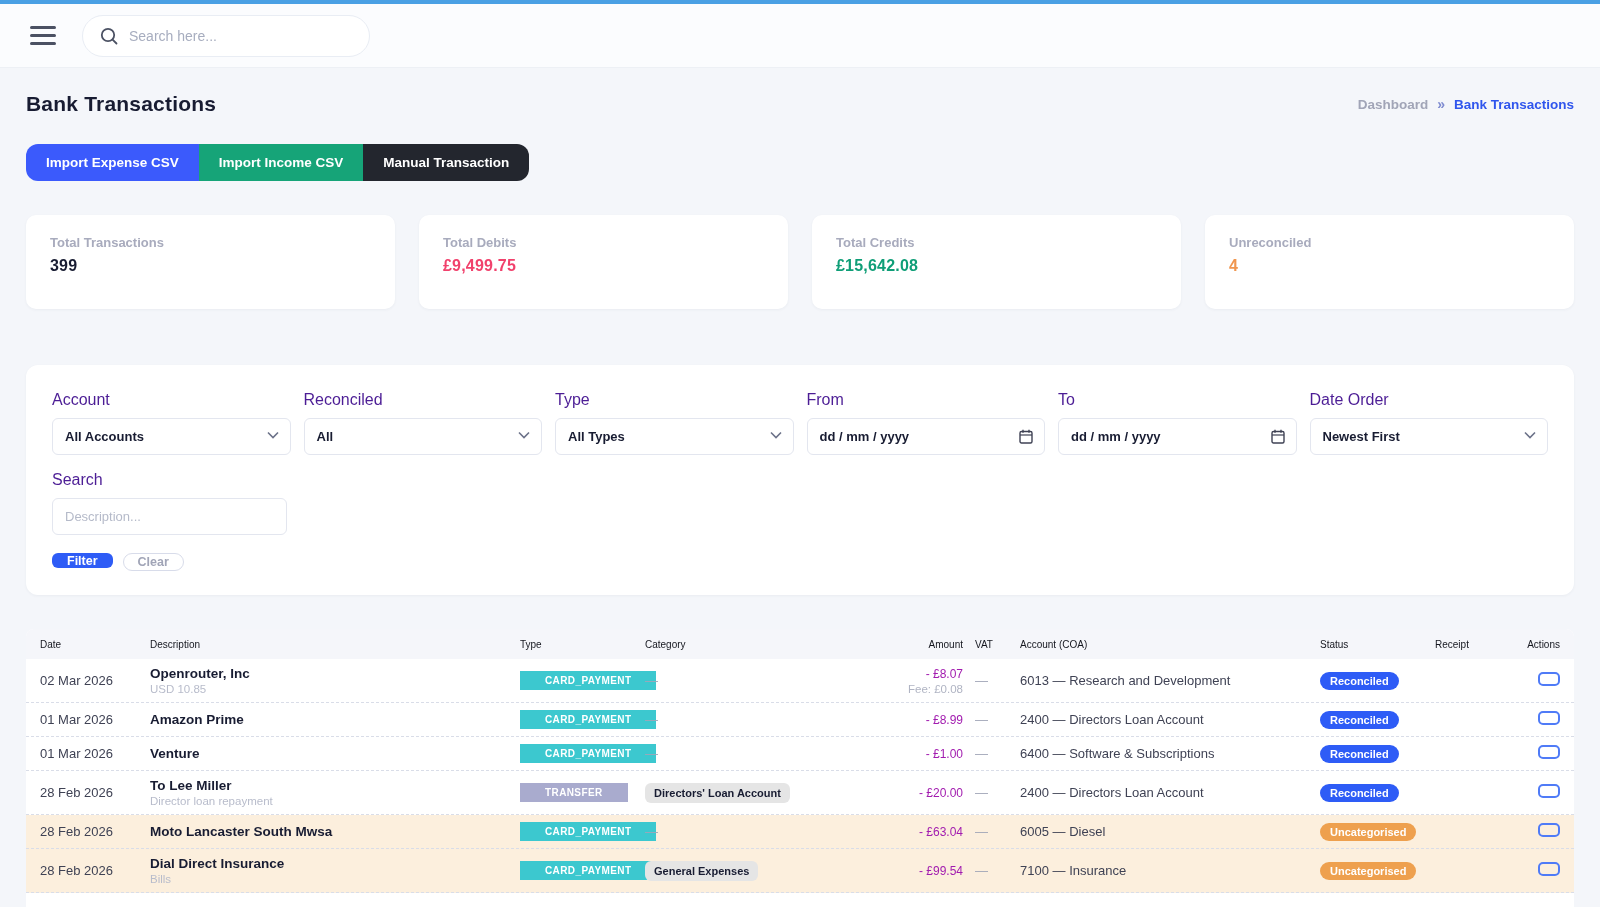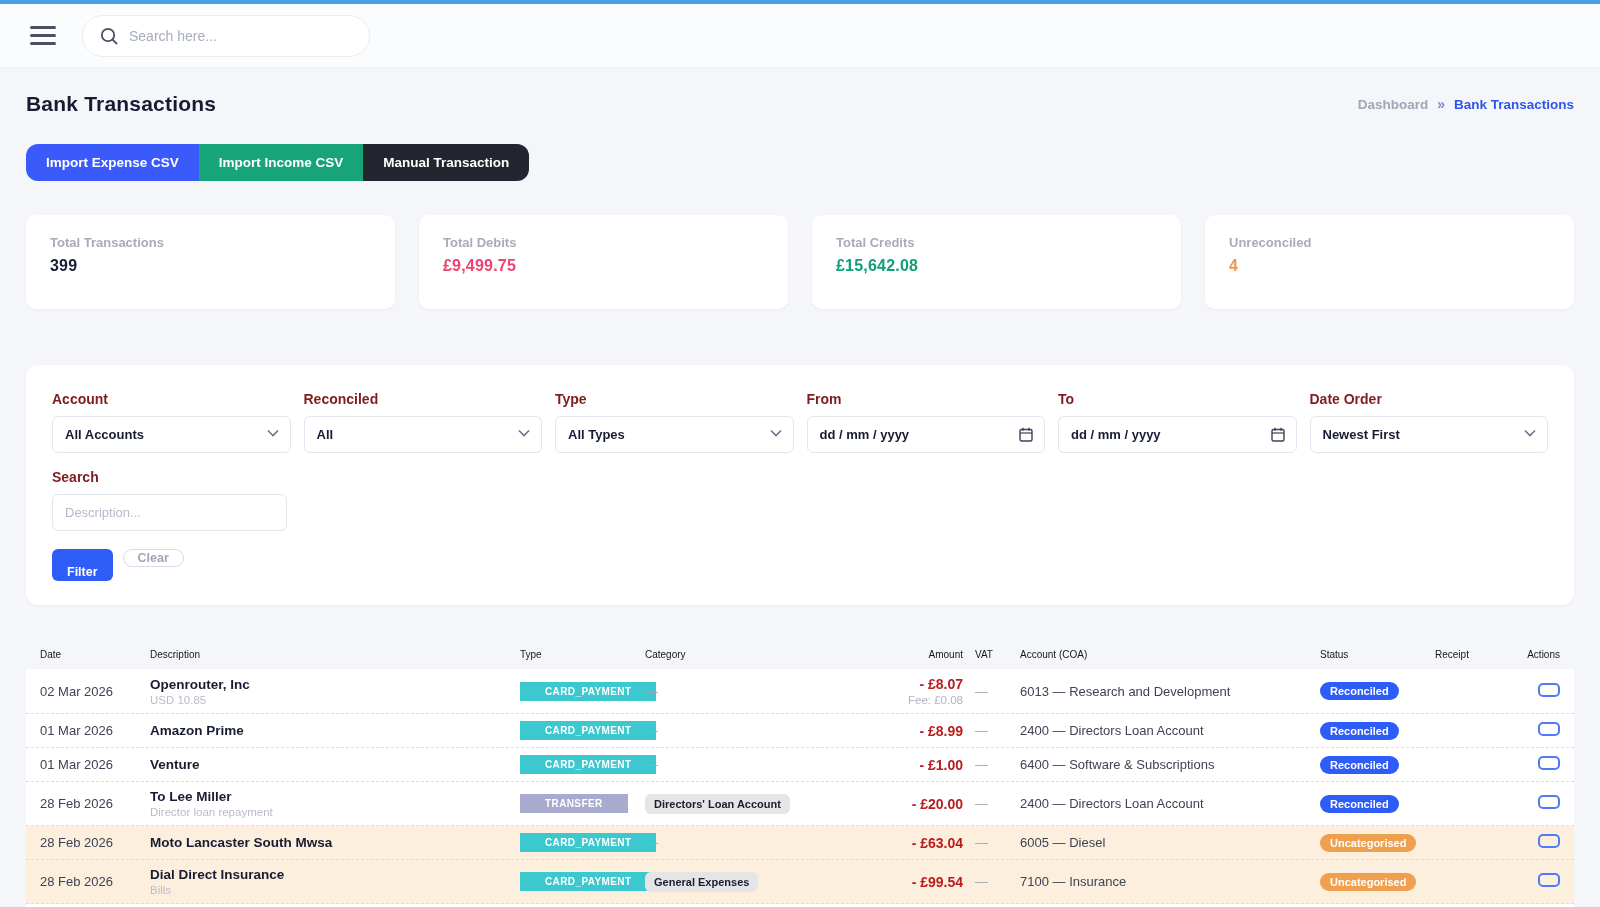--- a/index.html
+++ b/index.html
@@ -39,33 +39,33 @@
   .stats { display:flex; gap:24px; margin-top:34px; }
   .stat-card { flex:1; background:#fff; border-radius:10px; padding:20px 24px; height:94px;
                box-shadow:0 1px 3px rgba(40,50,80,.05); }
   .stat-label { font-size:13px; color:#a8abbd; font-weight:600; }
   .stat-value { margin-top:7px; font-size:16px; font-weight:800; letter-spacing:.2px; }
 
   
   .filter-card { background:#fff; border-radius:12px; margin-top:56px; padding:26px 26px 24px 26px;
                  box-shadow:0 1px 3px rgba(40,50,80,.05); }
   .filter-grid { display:grid; grid-template-columns:repeat(6,1fr); gap:13px; }
-  .f-label { font-size:14px; font-weight:700; color:#7f1d1d; margin-bottom:9px; display:block; }
+  .f-label { font-size:16px; font-weight:400; color:#4c1d95; margin-bottom:9px; display:block; }
   .f-control { position:relative; }
   .f-select, .f-input, .f-date { width:100%; height:37px; border:1px solid #e3e6ef; border-radius:6px;
         background:#fff; font-size:13px; font-weight:700; color:#181c32; padding:0 12px;
         display:flex; align-items:center; cursor:pointer; font-family:"Liberation Sans", sans-serif; }
   .f-input { font-weight:400; cursor:text; }
   .f-input::placeholder { color:#b5bac9; }
   .chev { position:absolute; right:12px; top:13px; }
   .cal { position:absolute; right:12px; top:11px; }
   .filter-row2 { margin-top:16px; width:235px; }
   .filter-actions { margin-top:18px; display:flex; gap:10px; }
   .btn-filter { background:#2e5cf6; color:#fff; border:none; border-radius:6px; height:15px;
-                padding:16px 15px; font-size:12.5px; font-weight:700; cursor:pointer;
+                padding:0 15px; font-size:12.5px; font-weight:700; cursor:pointer;
                 font-family:"Liberation Sans", sans-serif; }
   .btn-clear { background:#fff; color:#a1a5b7; border:1px solid #d8dcea; border-radius:12px; height:18px;
                padding:0 14px; font-size:12.5px; font-weight:700; cursor:pointer;
                font-family:"Liberation Sans", sans-serif; }
 
   
   .table-wrap { margin-top:34px; background:#fff; border-radius:8px 8px 0 0; }
   .t-row { display:grid;
            grid-template-columns:110px 370px 125px 185px 145px 45px 300px 115px 70px 1fr;
            align-items:center; padding:0 8px; }
@@ -76,21 +76,21 @@
   .cell { padding:7px 6px; font-size:13px; color:#3f4254; }
   .c-amount, .h-amount { text-align:right; }
   .c-actions, .h-actions { text-align:right; }
   .desc-main { font-weight:700; color:#181c32; font-size:13.5px; }
   .desc-sub { font-size:11.5px; color:#b8bccb; margin-top:2px; }
   .badge-type { display:inline-block; color:#fff; font-size:10px; font-weight:700; letter-spacing:.4px;
                 padding:4px 25px; border-radius:0; }
   .pill-cat { display:inline-block; background:#e5e5e5; color:#181c32; font-size:11px; font-weight:700;
               padding:4px 9px; border-radius:6px; }
   .dash { color:#a1a5b7; }
-  .amt { color:#b91c1c; font-weight:700; font-size:14px; }
+  .amt { color:#a21caf; font-weight:400; font-size:12px; }
   .fee { color:#b0b4c3; font-size:11.5px; margin-top:2px; }
   .badge-status { display:inline-block; color:#fff; font-size:11px; font-weight:700;
                   padding:3px 10px; border-radius:11px; }
   .act-btn { display:inline-block; width:22px; height:14px; border:2px solid #4f7bf7;
              border-radius:5px; background:transparent; cursor:pointer; }
 </style>
 </head>
 <body>
 
 <div class="top-strip"></div>

